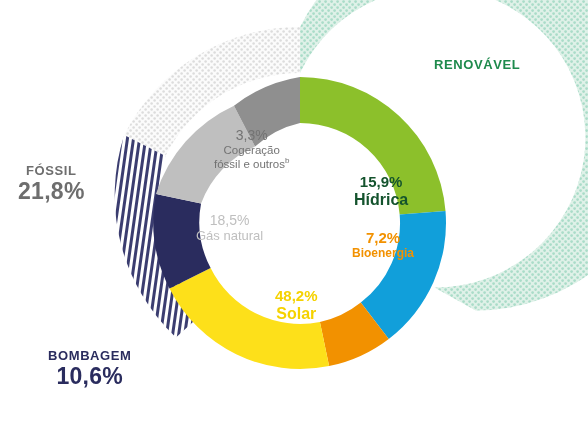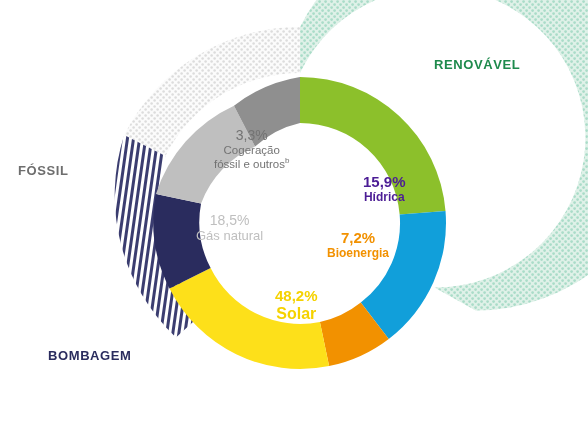--- a/index.html
+++ b/index.html
@@ -72,28 +72,27 @@
     left: 302px;
     top: 112px;
     color: #8CC02B;
   }
   #lbl-eolica .pct { font-size: 15px; }
   #lbl-eolica .nm { font-size: 12px; }
 
   #lbl-hidrica {
     left: 354px;
     top: 174px;
-    color: #4c1d95;
-    margin-left: 9px;
+    color: #14532d;
   }
   #lbl-hidrica .pct { font-size: 15px; }
-  #lbl-hidrica .nm { font-size: 12px; }
+  #lbl-hidrica .nm { font-size: 16px; }
 
   #lbl-bioenergia {
-    left: 327px;
+    left: 352px;
     top: 230px;
     color: #F29100;
   }
   #lbl-bioenergia .pct { font-size: 15px; }
   #lbl-bioenergia .nm { font-size: 12px; }
 
   #lbl-solar {
     left: 275px;
     top: 288px;
     color: #F5D200;
@@ -202,24 +201,26 @@
              A 100 100 0 0 0 255.06 146.50
              Z"></path>
   </svg>
 
   <div class="lbl callout" id="lbl-renovavel">
     <span class="cat">RENOVÁVEL</span>
   </div>
 
   <div class="lbl callout" id="lbl-fossil">
     <span class="cat">FÓSSIL</span>
+    <span class="val">21,8%</span>
   </div>
 
   <div class="lbl callout" id="lbl-bombagem">
     <span class="cat">BOMBAGEM</span>
+    <span class="val">10,6%</span>
   </div>
 
 
   <div class="lbl" id="lbl-hidrica">
     <span class="pct">15,9%</span>
     <span class="nm">Hídrica</span>
   </div>
 
   <div class="lbl" id="lbl-bioenergia">
     <span class="pct">7,2%</span>

